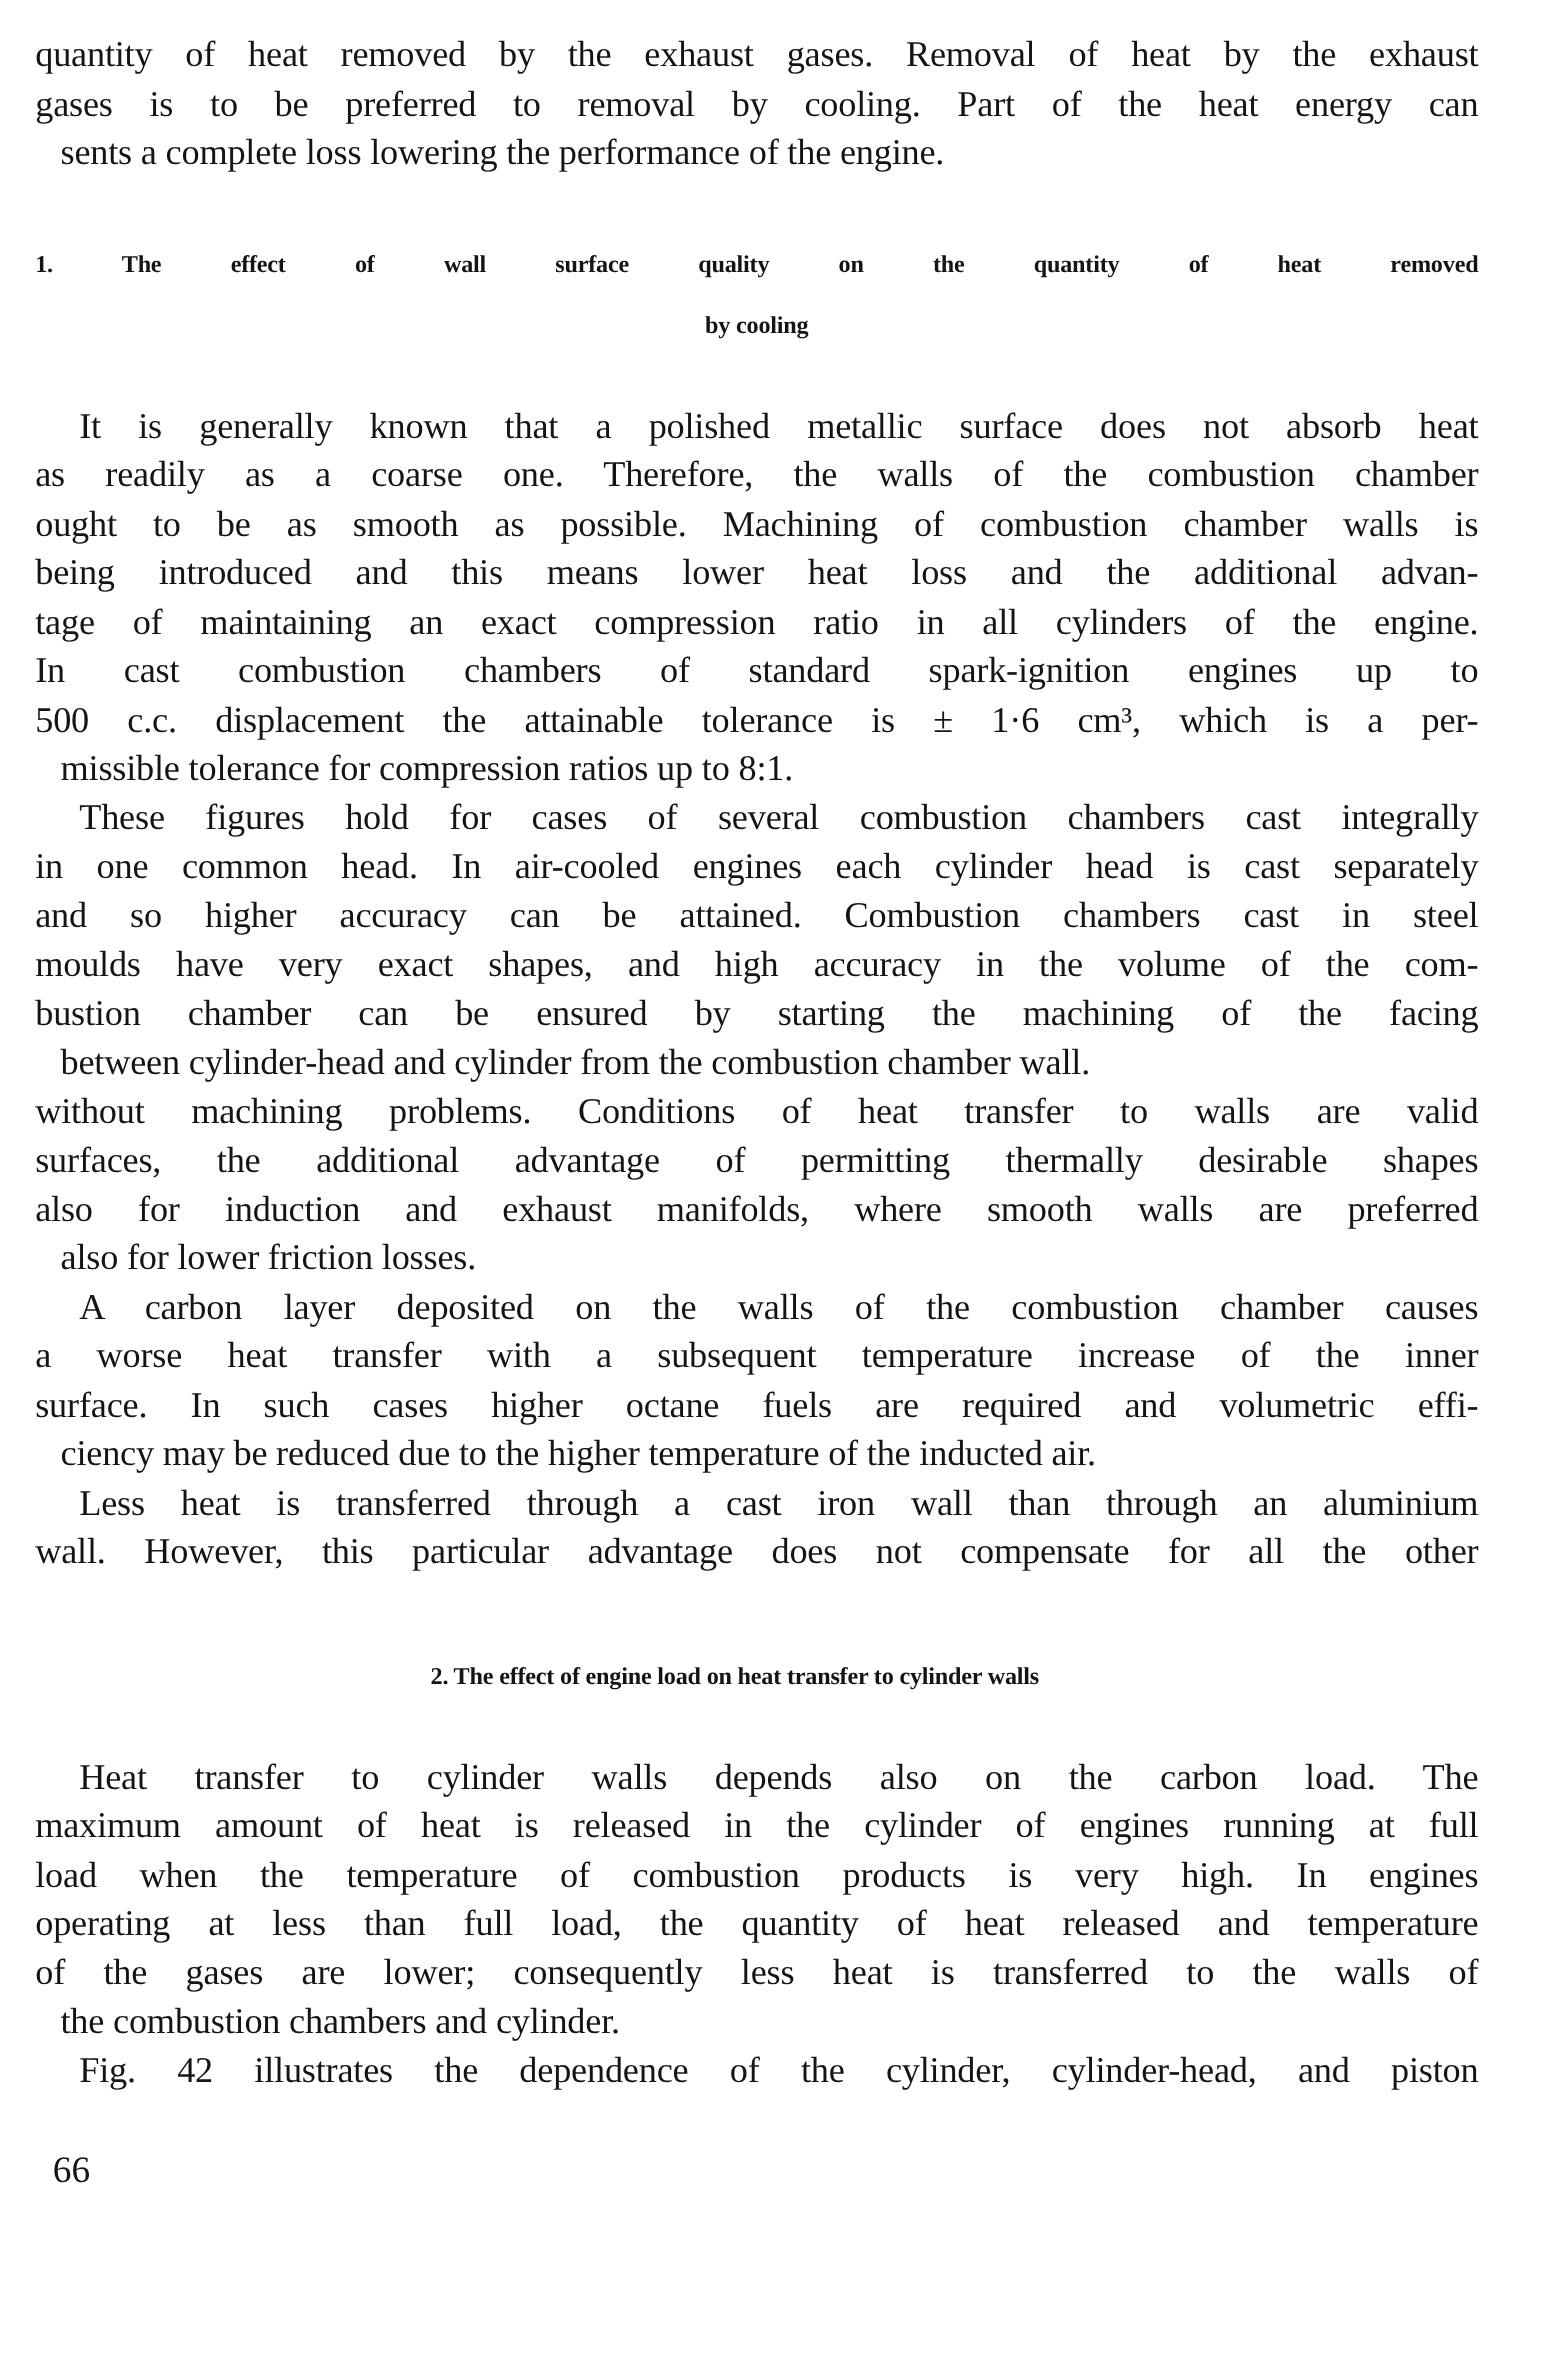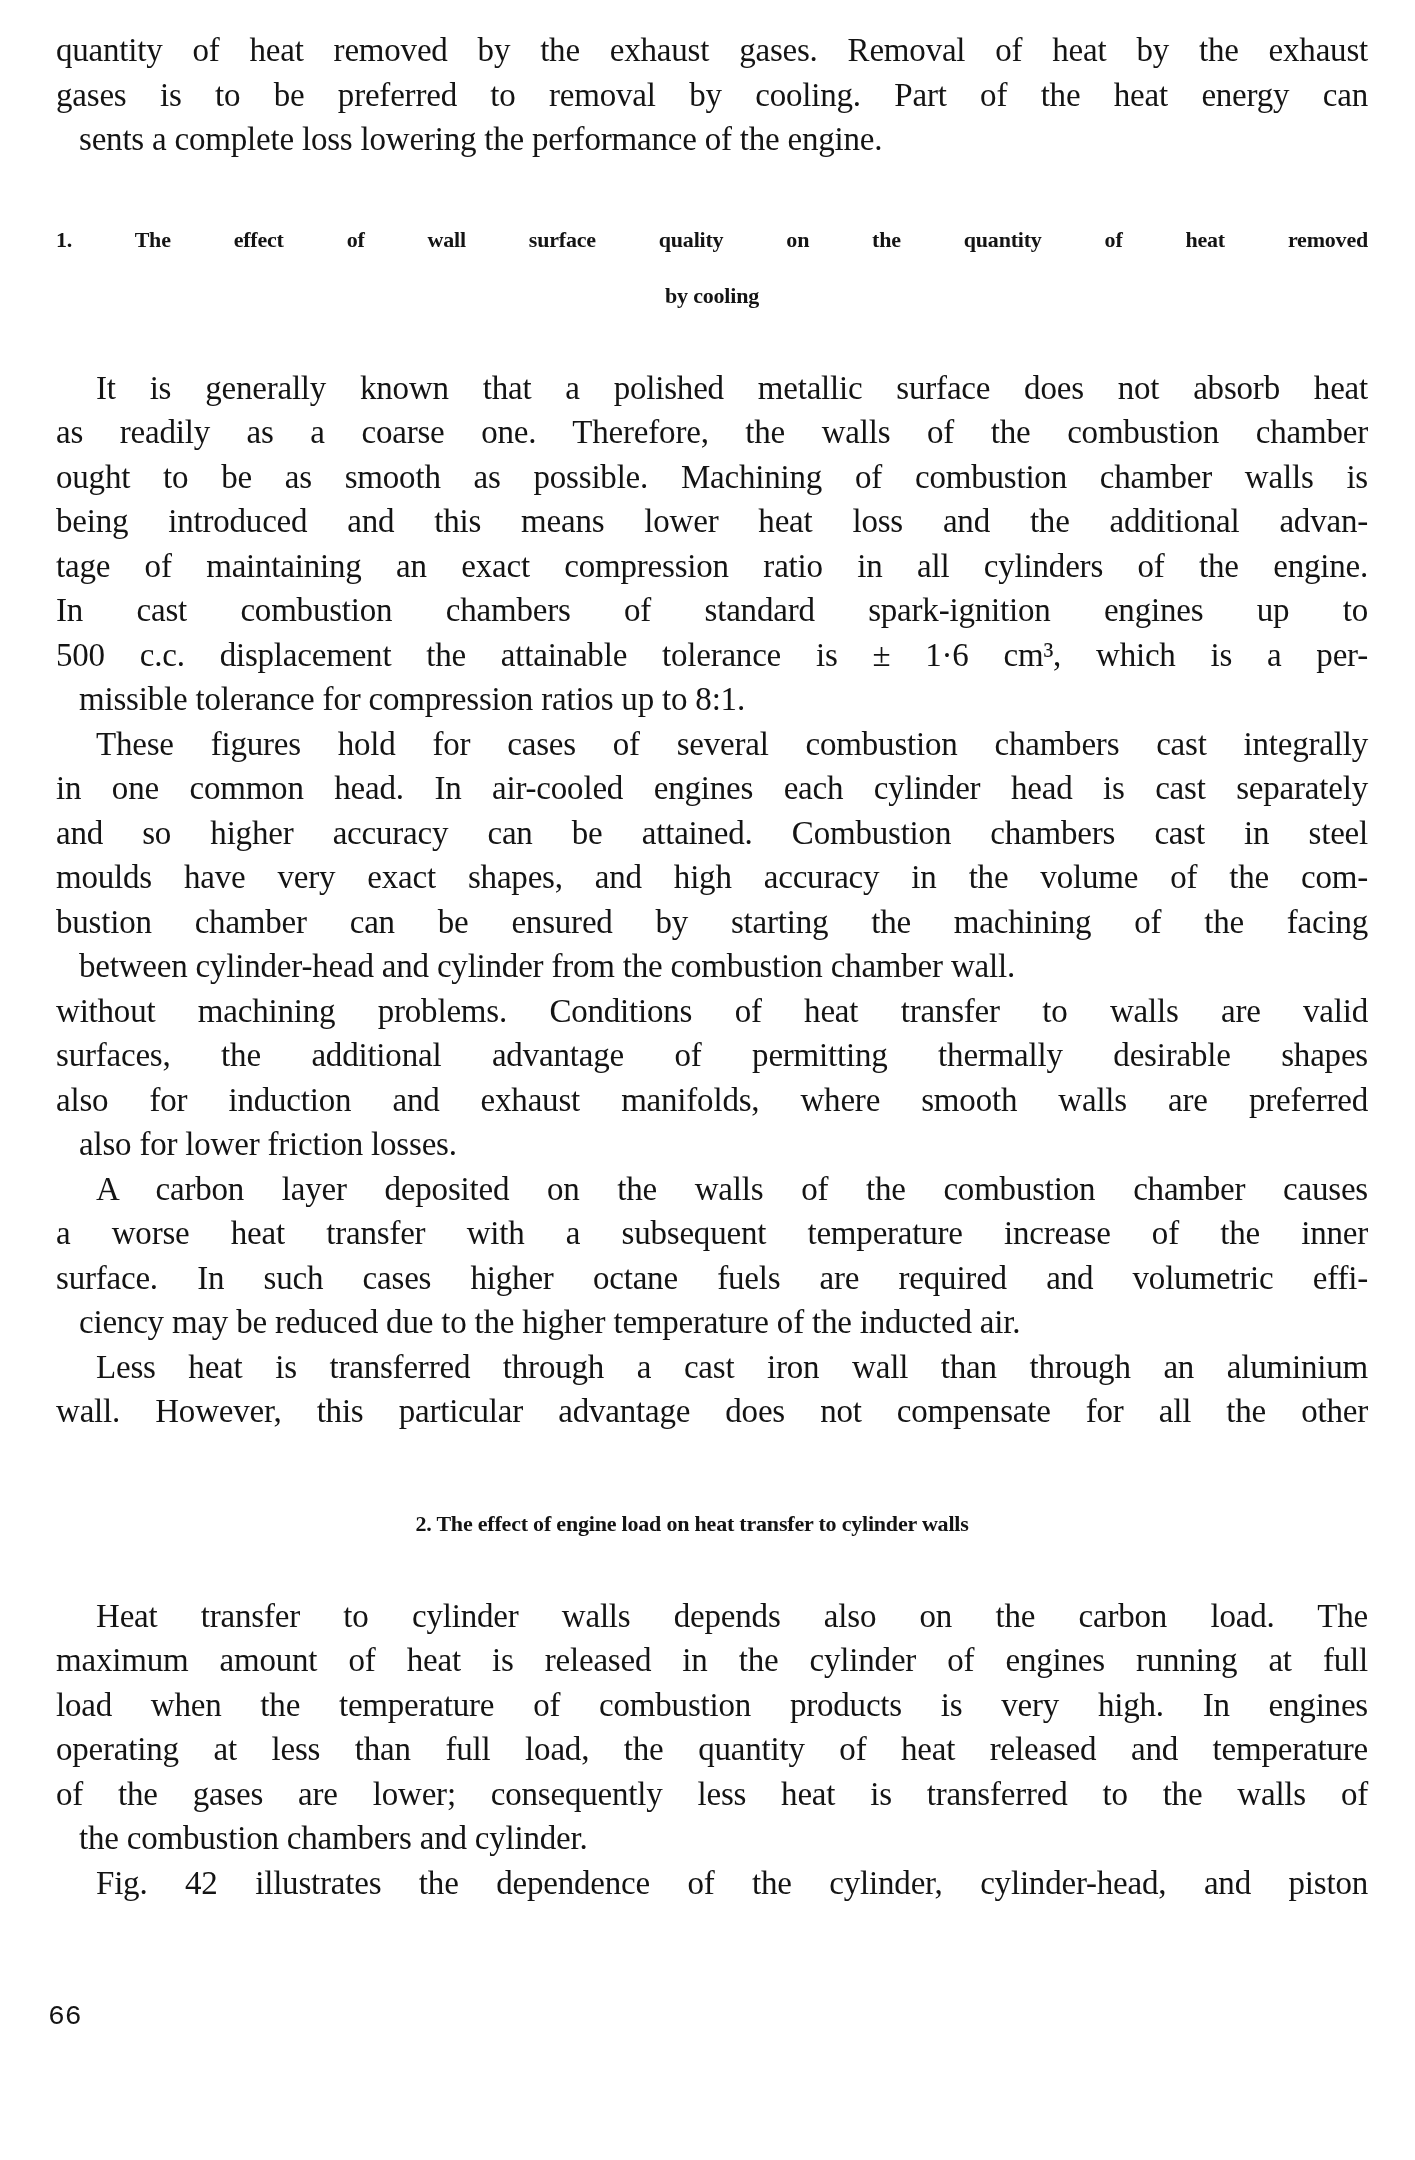--- a/index.html
+++ b/index.html
@@ -10,21 +10,21 @@
     body {
       width: 1415px;
       height: 2160px;
       position: relative;
       overflow: hidden;
       color: #141414;
       font-family: "Liberation Serif", "DejaVu Serif", serif;
     }
     .page {
       position: absolute;
-      left: 56px;
+      left: 32px;
       top: 28px;
       width: 1312px;
     }
     .line {
       display: block;
       font-size: 33px;
       line-height: 44.5px;
       height: 44.5px;
       white-space: nowrap;
       text-align: justify;
@@ -60,24 +60,24 @@
     .heading2 {
       margin-top: 62px;
       margin-bottom: 42px;
       padding-left: 30px;
       padding-right: 70px;
     }
     .para-block { display: block; }
     .page-number {
       position: absolute;
       left: 48px;
-      top: 1997px;
-      font-size: 28px;
+      top: 1954px;
+      font-size: 34px;
       line-height: 40px;
-      font-family: Liberation Mono, monospace;
+      font-family: Liberation Serif, serif;
     }
   </style>
 </head>
 <body>
 
 <div class="page">
 
   <div class="para-block">
     <span class="line">quantity of heat removed by the exhaust gases. Removal of heat by the exhaust</span>
     <span class="line">gases is to be preferred to removal by cooling. Part of the heat energy can</span>

